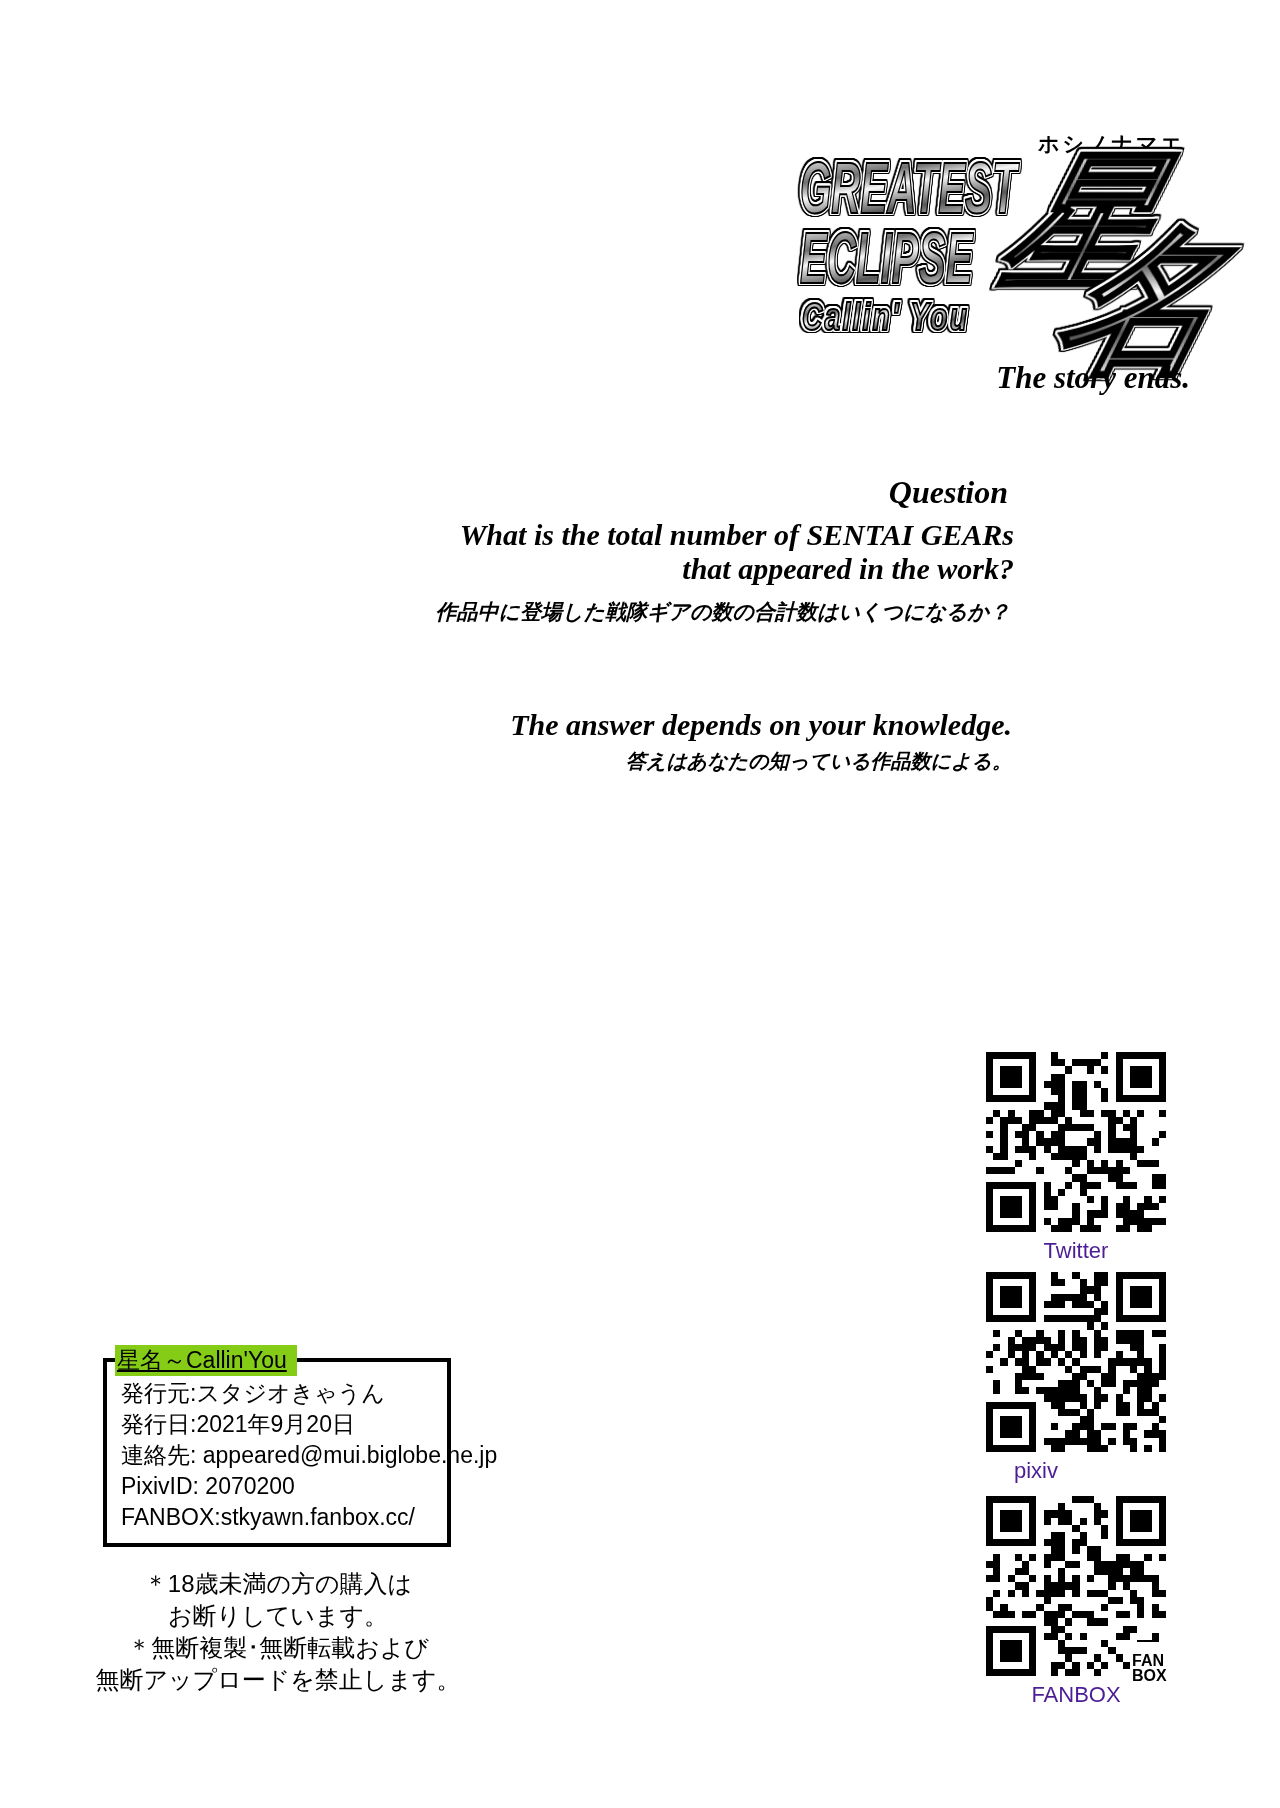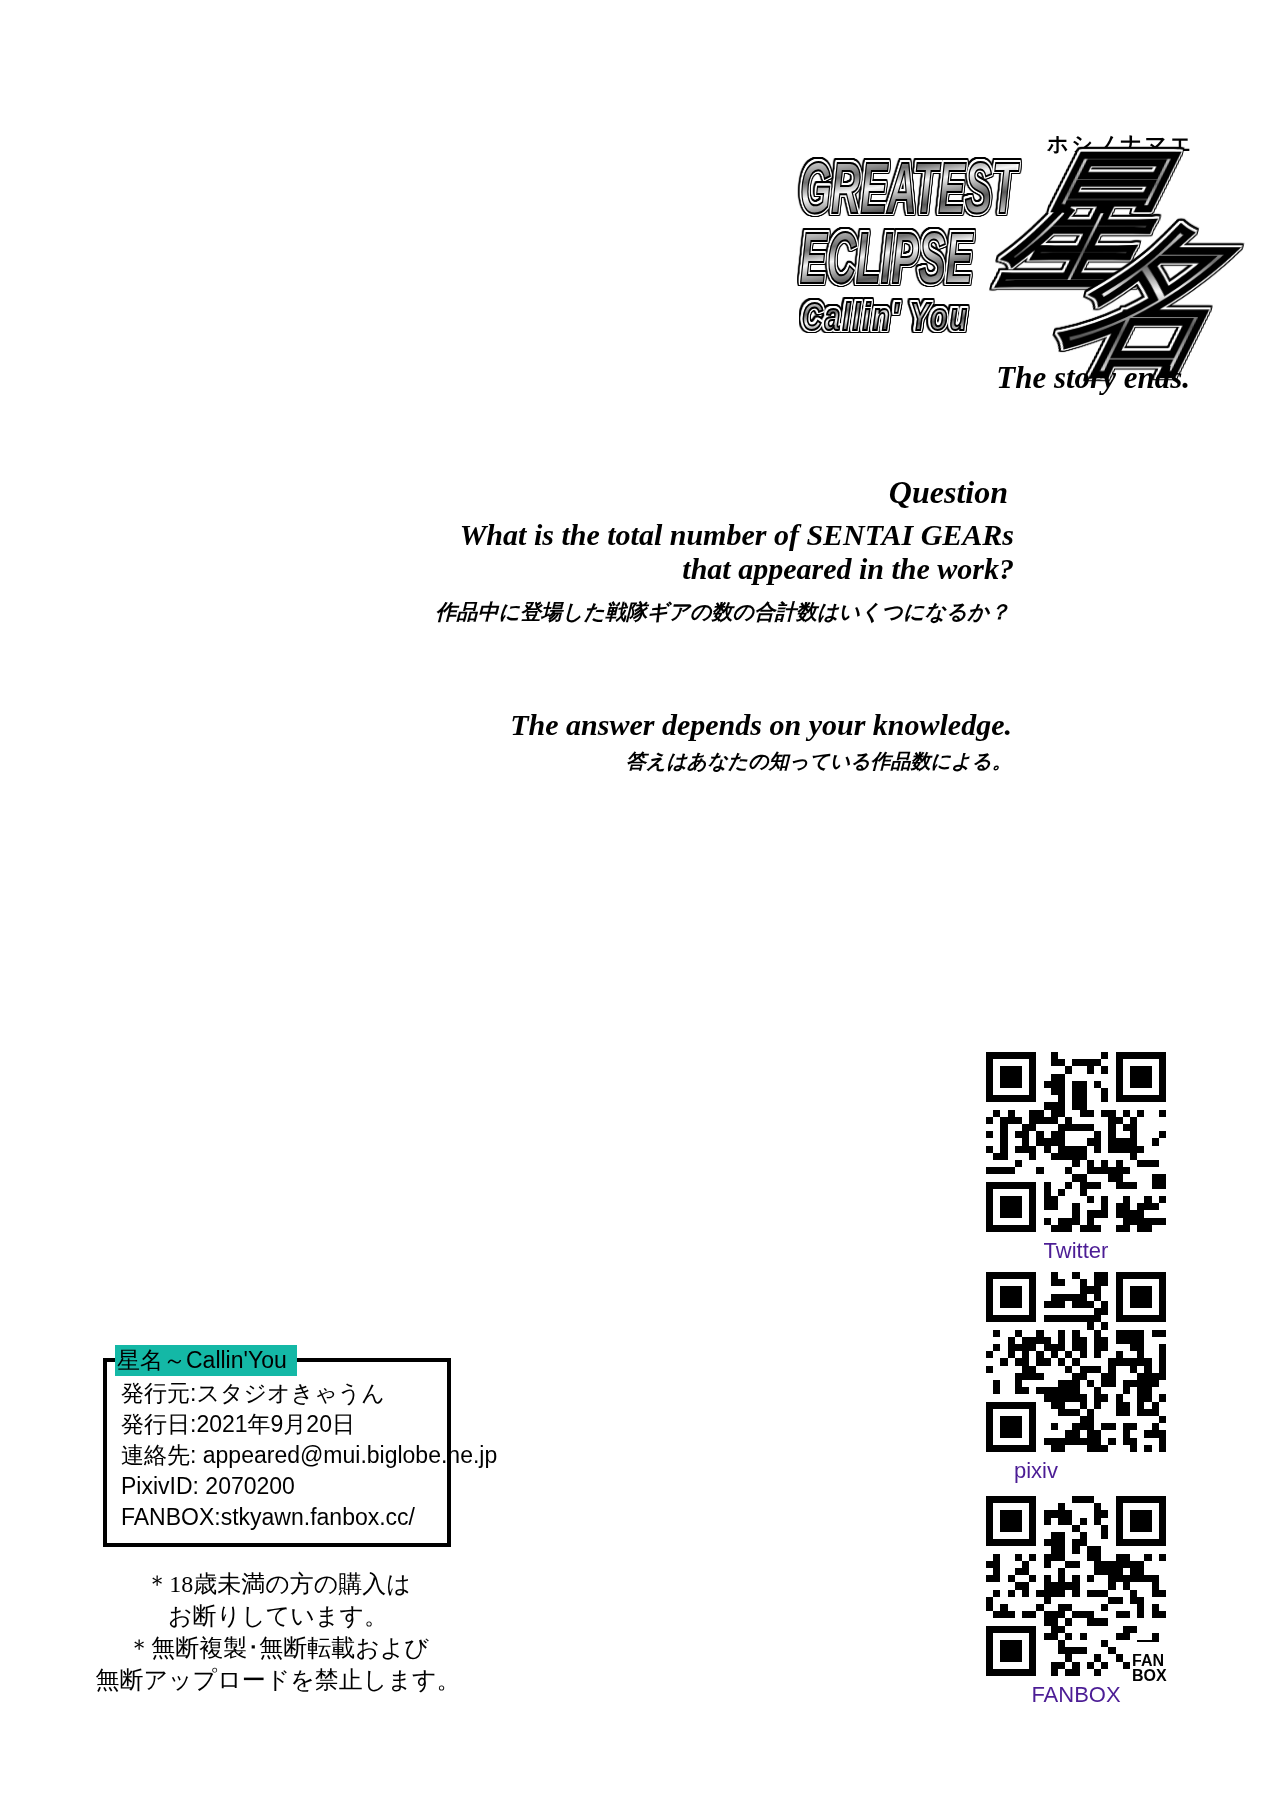--- a/index.html
+++ b/index.html
@@ -75,41 +75,41 @@
     border: 4px solid #000;
     padding: 16px 8px 10px 14px;
     font-size: 23px;
     line-height: 31px;
     background: #fff;
   }
   .colophon .legend {
     position: absolute;
     top: -17px;
     left: 8px;
-    background: #14b8a6;
+    background: #84cc16;
     padding: 0 10px 0 2px;
     font-size: 23px;
     white-space: nowrap;
+    text-decoration: underline;
   }
   .colophon .row { white-space: nowrap; }
 
   .notice {
     width: 380px;
     text-align: center;
     font-size: 24px;
     line-height: 32px;
-    font-family: Liberation Serif, serif;
   }
 </style>
 </head>
 <body>
 
 <div class="page">
 
-  <div class="abs furigana" style="left:1038px; top:130px;margin-left:9px;">ホシノナマエ</div>
+  <div class="abs furigana" style="left:1038px; top:130px;">ホシノナマエ</div>
 
   <div class="abs chrome logo-line" style="left:800px; top:152px;">GREATEST</div>
   <div class="abs chrome logo-line" style="left:800px; top:222px;">ECLIPSE</div>
   <div class="abs chrome logo-sub" style="left:802px; top:298px;">Callin' You</div>
 
   <div class="abs" style="left:1002px; top:140px; width:200px; height:220px;">
     <span class="abs chrome kanji" style="left:8px; top:8px; font-size:148px;">星</span>
     <span class="abs chrome kanji" style="left:62px; top:82px; font-size:158px;">名</span>
   </div>
 

